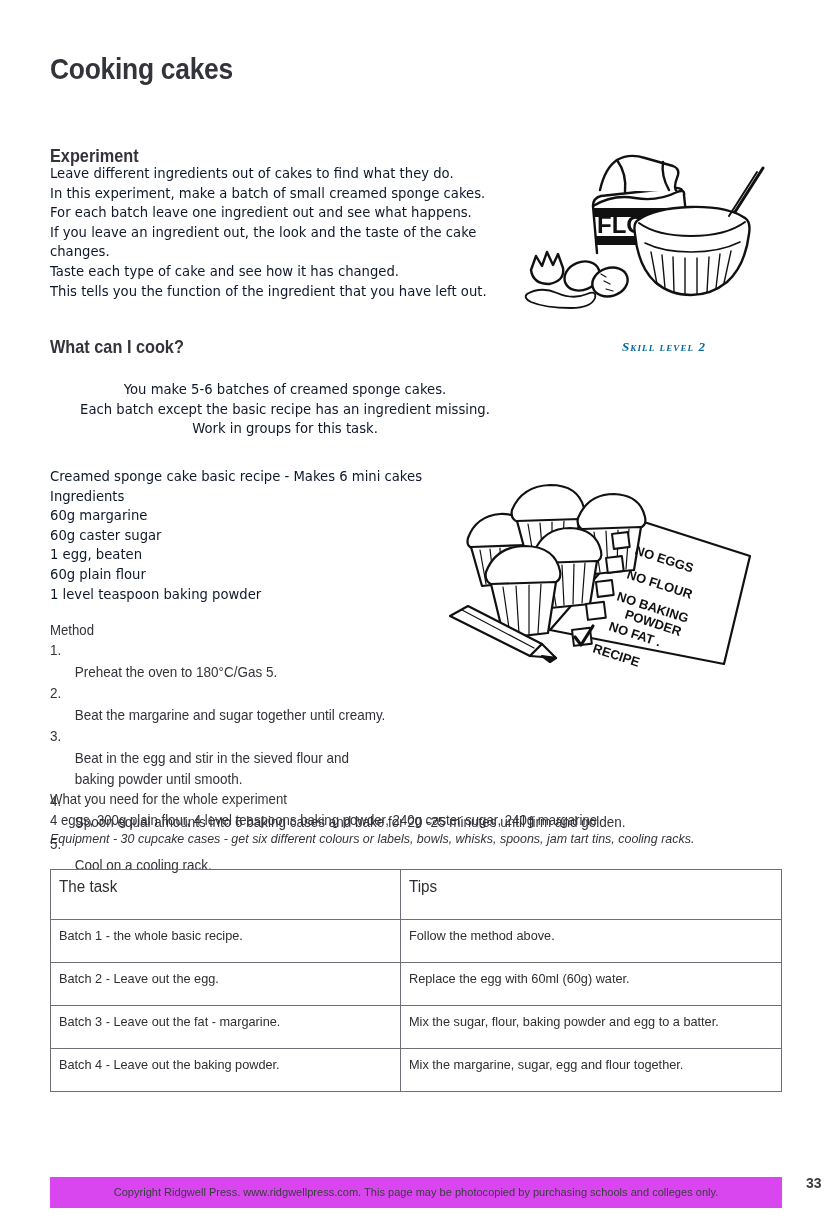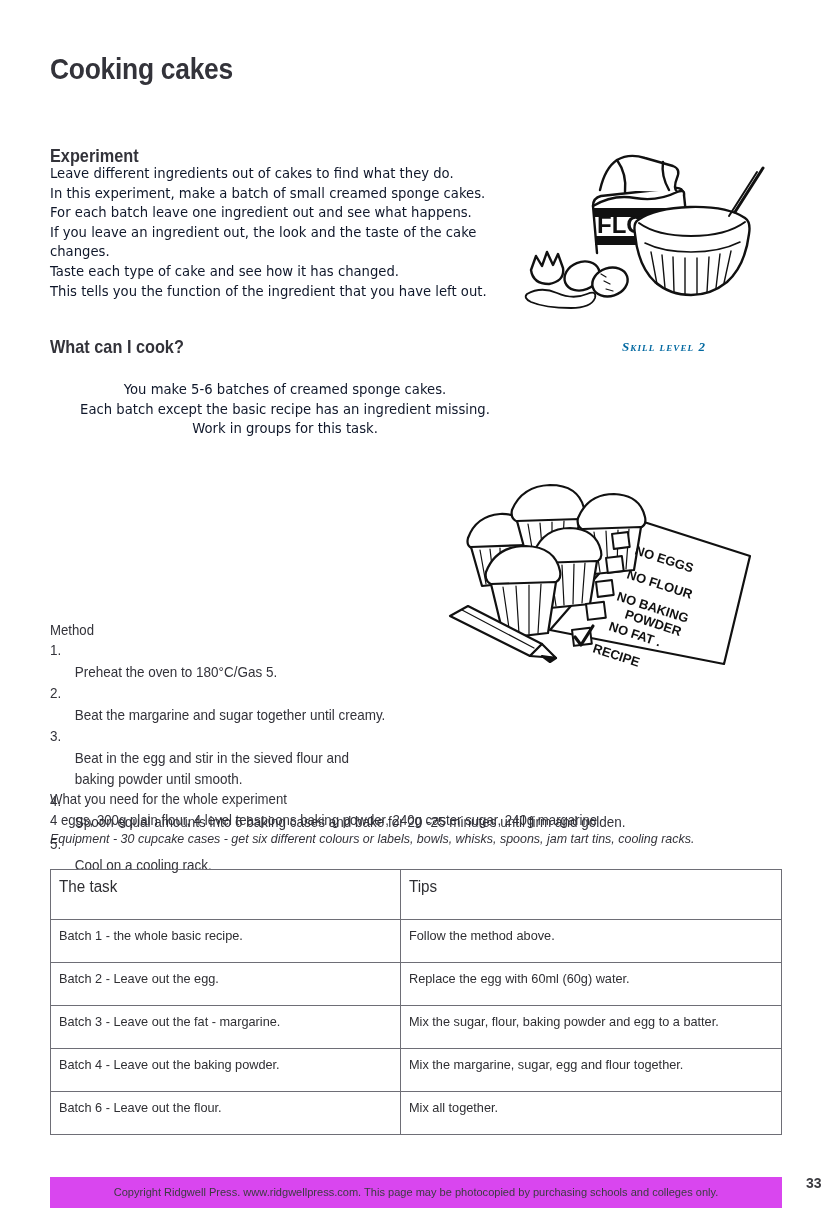--- a/index.html
+++ b/index.html
@@ -215,20 +215,27 @@
 If you leave an ingredient out, the look and the taste of the cake
 changes.
 Taste each type of cake and see how it has changed.
 This tells you the function of the ingredient that you have left out.</div>
 
   <div class="section-heading" id="heading-whatcanicook">What can I cook?</div>
   <div class="body-block" id="whatcanicook-text">You make 5-6 batches of creamed sponge cakes.
 Each batch except the basic recipe has an ingredient missing.
 Work in groups for this task.</div>
 
+  <div class="body-block" id="recipe-text">Creamed sponge cake basic recipe - Makes 6 mini cakes
+Ingredients
+60g margarine
+60g caster sugar
+1 egg, beaten
+60g plain flour
+1 level teaspoon baking powder</div>
 
   <div class="cond-block" id="method-label">Method</div>
   <div id="method-list">
     <div class="method-item">
       <span class="method-num">1.</span><span>Preheat the oven to 180°C/Gas 5.</span>
     </div>
     <div class="method-item">
       <span class="method-num">2.</span><span>Beat the margarine and sugar together until creamy.</span>
     </div>
     <div class="method-item">
@@ -414,28 +421,20 @@
           </td>
       </tr>
       <tr>
         <td class="col-task">
             <span class="cell-inner">Batch 4 - Leave out the baking powder.</span>
           </td>
         <td>
             <span class="cell-inner">Mix the margarine, sugar, egg and flour together.</span>
           </td>
       </tr>
-      <tr>
-        <td class="col-task">
-            <span class="cell-inner">Batch 6 - Leave out the flour.</span>
-          </td>
-        <td>
-            <span class="cell-inner">Mix all together.</span>
-          </td>
-      </tr>
     </tbody>
   </table>
 
   <div id="footer-band">
     <div id="footer-text">Copyright Ridgwell Press. www.ridgwellpress.com. This page may be photocopied by purchasing schools and colleges only.</div>
   </div>
 
   <div id="page-number">33</div>
 
 </div>

